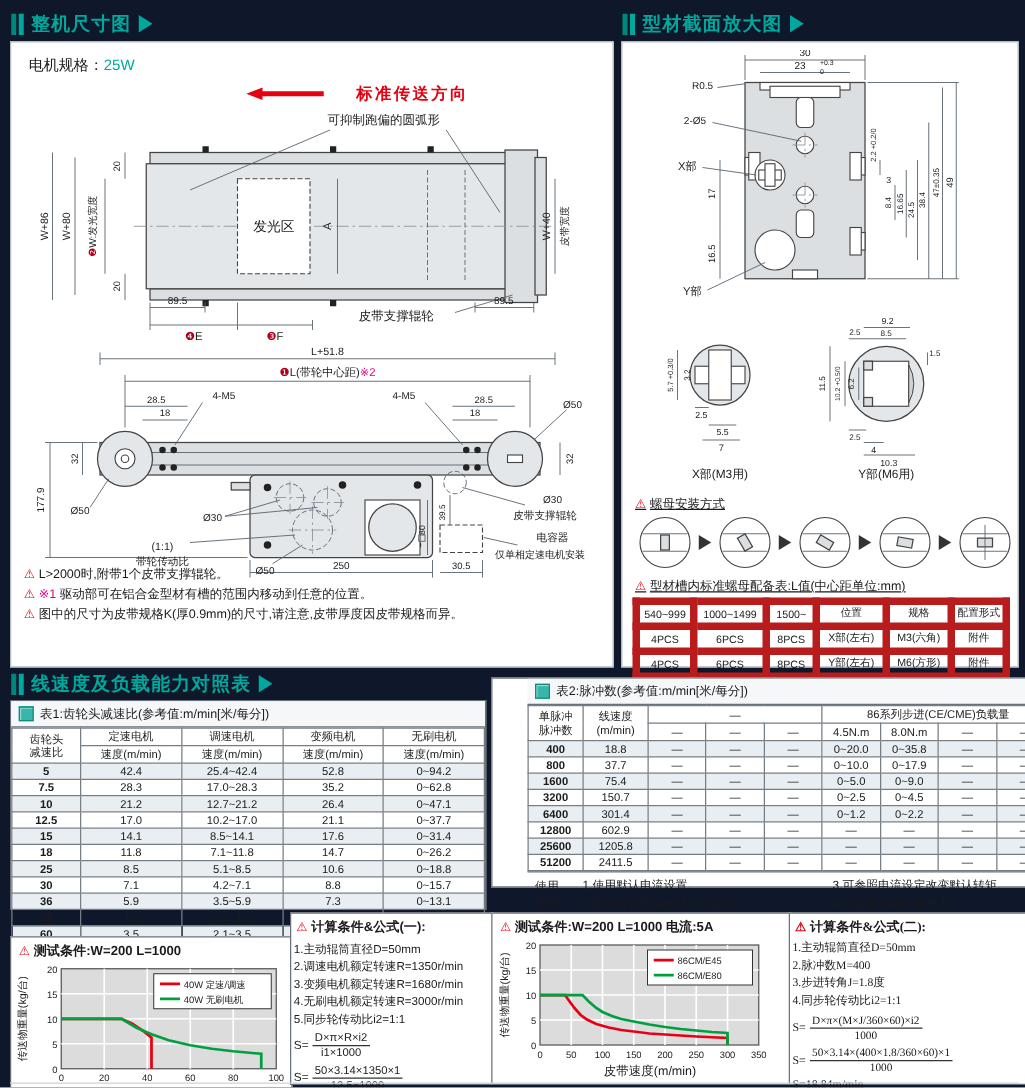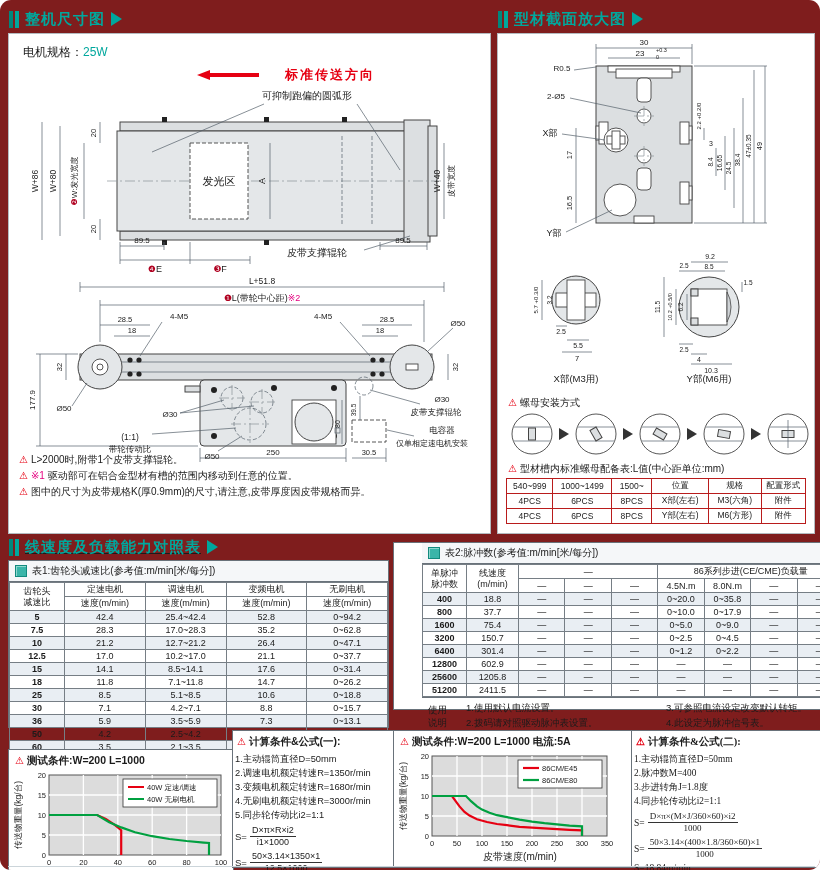--- a/index.html
+++ b/index.html
@@ -1,17 +1,17 @@
 <!DOCTYPE html>
 <html><head>
 <meta charset="utf-8">
 <style>
   html,body{margin:0;padding:0;background:#fff;}
   body{font-family:"Liberation Sans","DejaVu Sans",sans-serif;color:#1b1b1b;}
-  .page{position:relative;width:820px;height:870px;background:#7f1d1d;overflow:hidden;border-radius:11px;}
+  .page{position:relative;width:820px;height:870px;background:#0f172a;overflow:hidden;}
   svg{font-family:inherit;}
   svg text{fill:#1b1b1b;}
   
   .sec-header{position:absolute;display:flex;align-items:center;gap:6px;height:22px;}
   .sec-header h2{margin:0;font-size:15px;font-weight:bold;color:#00a79d;letter-spacing:1px;}
   .bars{width:4px;height:17px;background:#00a79d;box-shadow:-6px 0 0 #00877c;margin-left:7px;}
   .play{width:0;height:0;border-left:11px solid #00a79d;border-top:7px solid transparent;border-bottom:7px solid transparent;}
   .pbox{position:absolute;border:1px solid #b4bbc0;background:#fff;}
   
   .motor-row{position:absolute;left:14px;top:10px;font-size:12px;}
@@ -44,22 +44,22 @@
   table.dtable{border-collapse:collapse;width:100%;table-layout:fixed;font-size:9px;}
   table.dtable th,table.dtable td{border:1px solid #767e85;padding:0;text-align:center;font-weight:normal;height:12px;overflow:hidden;white-space:nowrap;}
   table.dtable thead th{height:13px;}
   table.dtable tbody tr:nth-child(odd){background:#e9eef3;}
   table.dtable td.c0{font-weight:bold;}
   .usage{display:flex;border-top:1px solid #69727a;font-size:9.5px;padding:3px 6px;gap:8px;align-items:center;}
   .usage .ulabel{width:30px;line-height:13px;}
   .ugrid{display:grid;grid-template-columns:200px 1fr;grid-auto-rows:15px;align-items:center;}
   
   table.ntable{border-collapse:collapse;width:100%;table-layout:fixed;font-size:8.5px;}
-  table.ntable th,table.ntable td{border:1px solid #b91c1c;padding:1px 0;text-align:center;font-weight:normal;white-space:nowrap;overflow:hidden;}
-  .ntitle{position:absolute;font-size:10px;}
+  table.ntable th,table.ntable td{border:6px solid #b91c1c;padding:1px 0;text-align:center;font-weight:normal;white-space:nowrap;overflow:hidden;}
+  .ntitle{position:absolute;font-size:10px;text-decoration:underline;}
   
   .cbox{position:absolute;border:1px solid #69727a;background:#fff;padding:2px 2px;}
   .cond{font-size:10.5px;font-weight:bold;margin:2px 0 1px 4px;white-space:nowrap;}
   .ftitle{font-size:10.5px;font-weight:bold;margin:2px 0 3px 2px;}
   .fline{font-size:9.3px;line-height:14px;white-space:nowrap;}
   .sline{font-size:9.5px;margin-top:3px;display:flex;align-items:center;gap:3px;white-space:nowrap;}
   .frac{display:inline-block;text-align:center;vertical-align:middle;font-size:9px;line-height:11px;}
   .frac .num{display:block;border-bottom:1px solid #333;padding:0 2px;}
   .frac .den{display:block;}
   .footer-line{position:absolute;left:8px;right:5px;top:866px;border-top:1px solid #ccd5da;}

